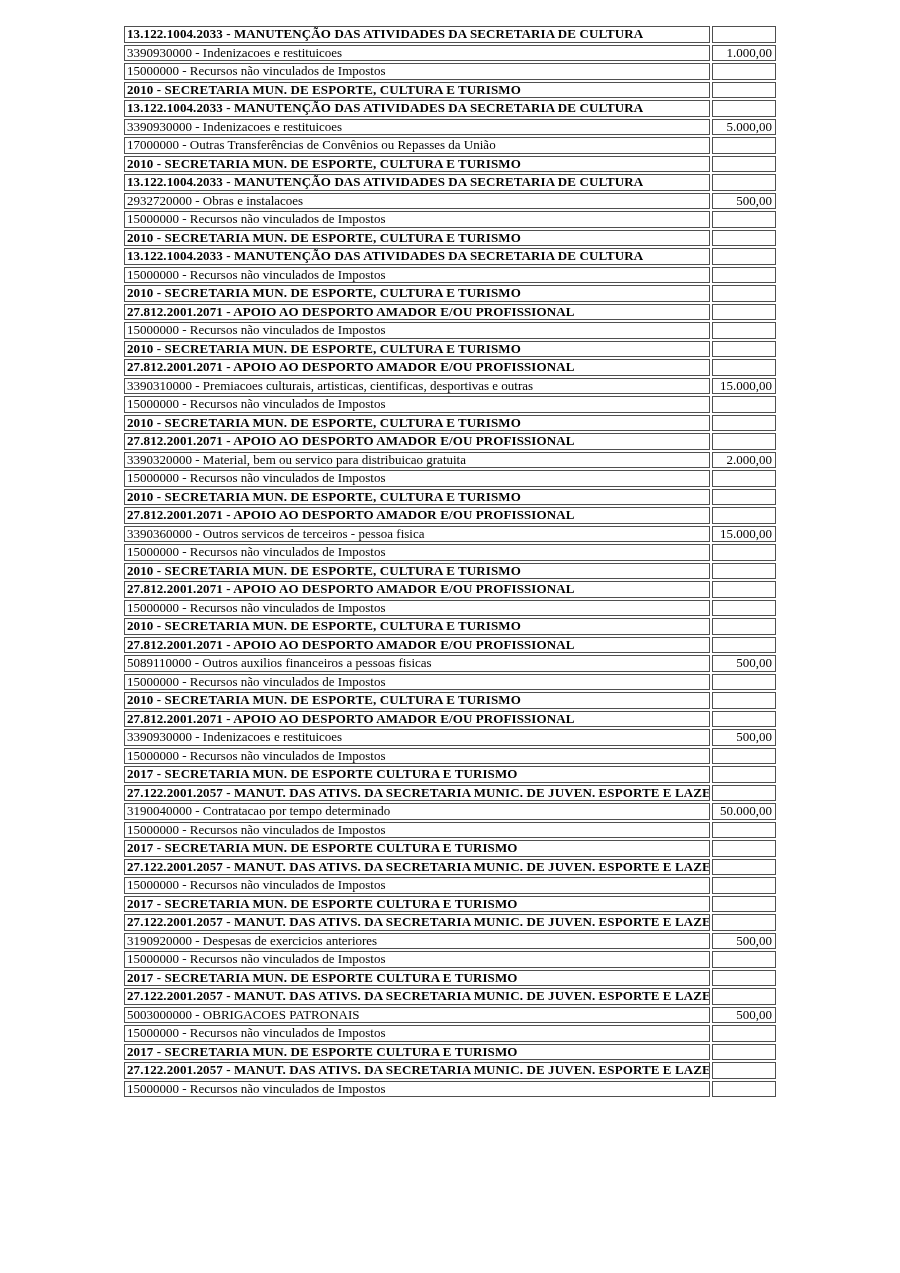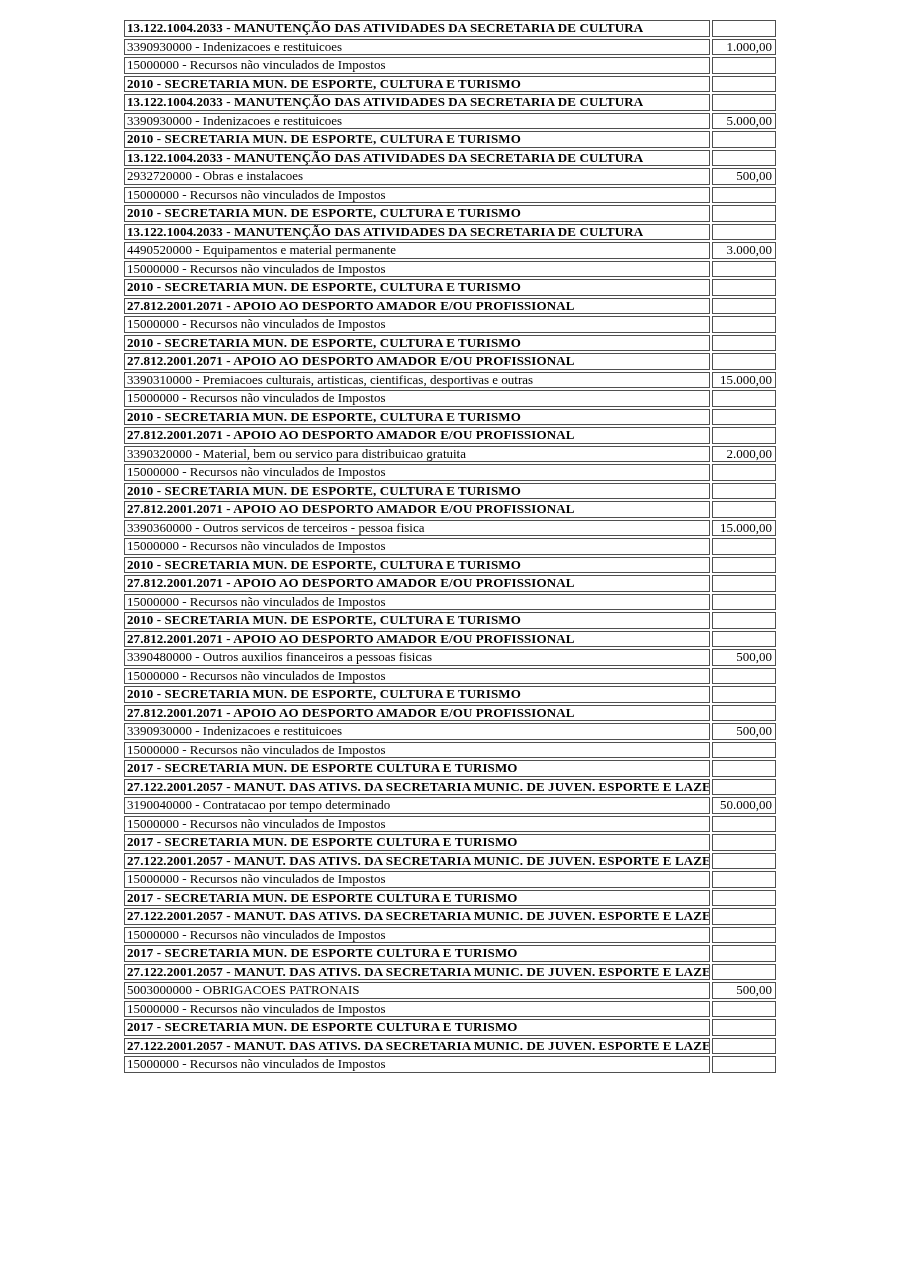--- a/index.html
+++ b/index.html
@@ -10,21 +10,21 @@
     width: 900px;
     height: 1273px;
     background: #ffffff;
     font-family: "Liberation Serif", serif;
   }
   table.budget-table {
     border-collapse: separate;
     border-spacing: 2px;
     table-layout: fixed;
     width: 656px;
-    margin: 18px auto 0 auto;
+    margin: 24px auto 0 auto;
   }
   table.budget-table td {
     border: 1px solid #4f4f4f;
     background: #ffffff;
     box-sizing: border-box;
     height: 16.3px;
     font-size: 13px;
     line-height: 13.5px;
     color: #000000;
     padding: 0 3px 1px 2px;
@@ -63,20 +63,24 @@
           <td class="val"></td>
         </tr>
         <tr class="bold">
           <td class="desc">13.122.1004.2033 - MANUTENÇÃO DAS ATIVIDADES DA SECRETARIA DE CULTURA</td>
           <td class="val"></td>
         </tr>
         <tr>
           <td class="desc">3390930000 - Indenizacoes e restituicoes</td>
           <td class="val">5.000,00</td>
         </tr>
+        <tr>
+          <td class="desc">17000000 - Outras Transferências de Convênios ou Repasses da União</td>
+          <td class="val"></td>
+        </tr>
         <tr class="bold">
           <td class="desc">2010 - SECRETARIA MUN. DE ESPORTE, CULTURA E TURISMO</td>
           <td class="val"></td>
         </tr>
         <tr class="bold">
           <td class="desc">13.122.1004.2033 - MANUTENÇÃO DAS ATIVIDADES DA SECRETARIA DE CULTURA</td>
           <td class="val"></td>
         </tr>
         <tr>
           <td class="desc">2932720000 - Obras e instalacoes</td>
@@ -86,24 +90,20 @@
           <td class="desc">15000000 - Recursos não vinculados de Impostos</td>
           <td class="val"></td>
         </tr>
         <tr class="bold">
           <td class="desc">2010 - SECRETARIA MUN. DE ESPORTE, CULTURA E TURISMO</td>
           <td class="val"></td>
         </tr>
         <tr class="bold">
           <td class="desc">13.122.1004.2033 - MANUTENÇÃO DAS ATIVIDADES DA SECRETARIA DE CULTURA</td>
           <td class="val"></td>
-        </tr>
-        <tr>
-          <td class="desc">4490520000 - Equipamentos e material permanente</td>
-          <td class="val">3.000,00</td>
         </tr>
         <tr>
           <td class="desc">15000000 - Recursos não vinculados de Impostos</td>
           <td class="val"></td>
         </tr>
         <tr class="bold">
           <td class="desc">2010 - SECRETARIA MUN. DE ESPORTE, CULTURA E TURISMO</td>
           <td class="val"></td>
         </tr>
         <tr class="bold">
@@ -176,21 +176,21 @@
         </tr>
         <tr class="bold">
           <td class="desc">2010 - SECRETARIA MUN. DE ESPORTE, CULTURA E TURISMO</td>
           <td class="val"></td>
         </tr>
         <tr class="bold">
           <td class="desc">27.812.2001.2071 - APOIO AO DESPORTO AMADOR E/OU PROFISSIONAL</td>
           <td class="val"></td>
         </tr>
         <tr>
-          <td class="desc">3390480000 - Outros auxilios financeiros a pessoas fisicas</td>
+          <td class="desc">5089110000 - Outros auxilios financeiros a pessoas fisicas</td>
           <td class="val">500,00</td>
         </tr>
         <tr>
           <td class="desc">15000000 - Recursos não vinculados de Impostos</td>
           <td class="val"></td>
         </tr>
         <tr class="bold">
           <td class="desc">2010 - SECRETARIA MUN. DE ESPORTE, CULTURA E TURISMO</td>
           <td class="val"></td>
         </tr>
@@ -234,20 +234,24 @@
           <td class="desc">15000000 - Recursos não vinculados de Impostos</td>
           <td class="val"></td>
         </tr>
         <tr class="bold">
           <td class="desc">2017 - SECRETARIA MUN. DE ESPORTE CULTURA E TURISMO</td>
           <td class="val"></td>
         </tr>
         <tr class="bold">
           <td class="desc">27.122.2001.2057 - MANUT. DAS ATIVS. DA SECRETARIA MUNIC. DE JUVEN. ESPORTE E LAZER</td>
           <td class="val"></td>
+        </tr>
+        <tr>
+          <td class="desc">3190920000 - Despesas de exercicios anteriores</td>
+          <td class="val">500,00</td>
         </tr>
         <tr>
           <td class="desc">15000000 - Recursos não vinculados de Impostos</td>
           <td class="val"></td>
         </tr>
         <tr class="bold">
           <td class="desc">2017 - SECRETARIA MUN. DE ESPORTE CULTURA E TURISMO</td>
           <td class="val"></td>
         </tr>
         <tr class="bold">

